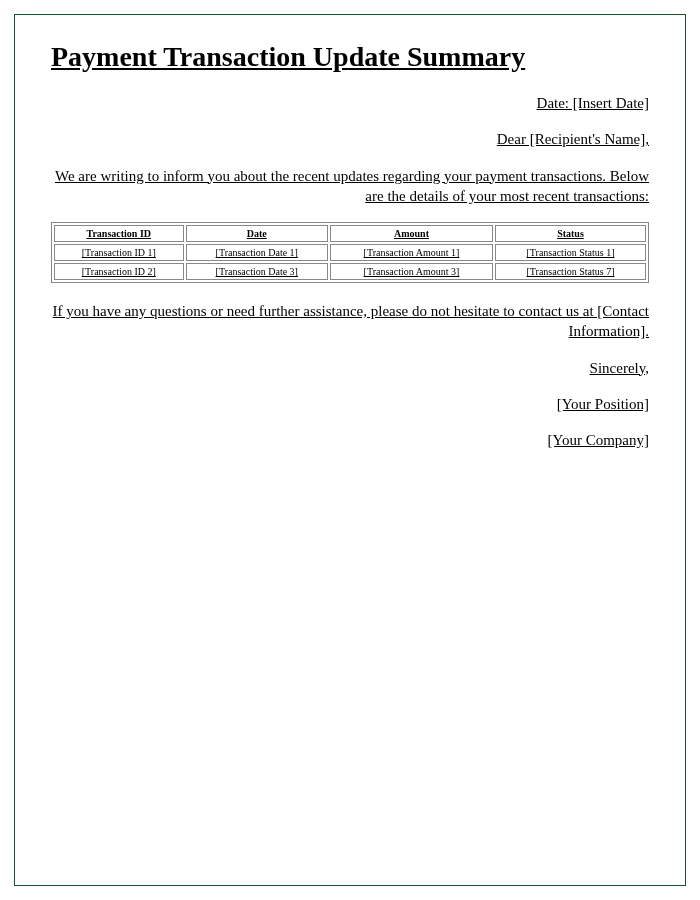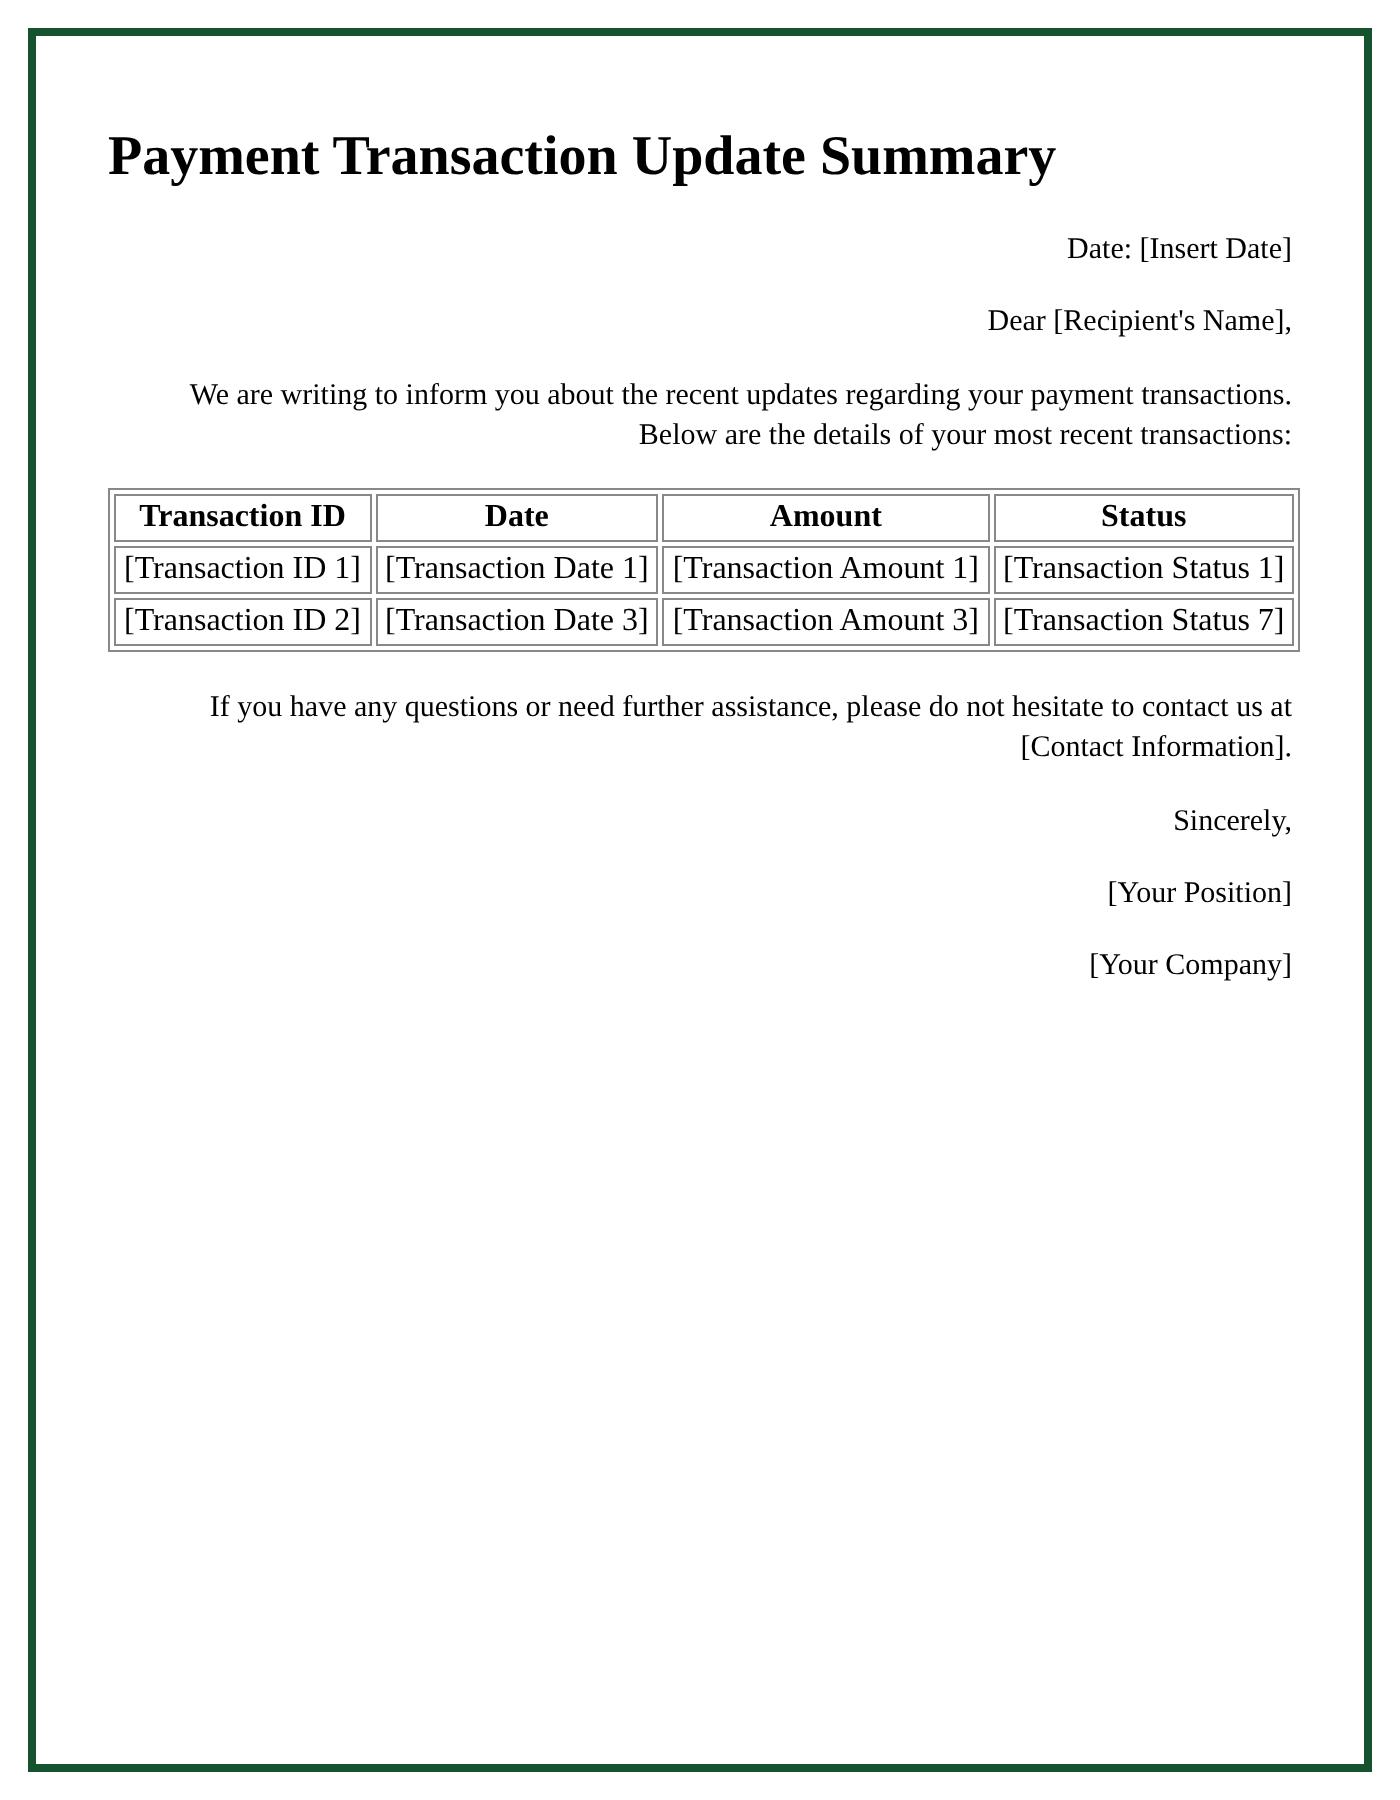--- a/index.html
+++ b/index.html
@@ -4,43 +4,44 @@
   <style>
     * { margin: 0; padding: 0; box-sizing: border-box; }
     body {
       font-family: "Times New Roman", Times, serif;
       background: #fff;
       width: 700px;
       height: 900px;
       padding: 14px;
     }
     .page {
-      border: 4px solid #14532d;
+      border: 1px solid #14532d;
       width: 100%;
       height: 100%;
-      padding: 45px 36px;
+      padding: 26px 36px;
+      text-decoration: underline;
     }
     h1 {
       font-size: 28px;
       font-weight: bold;
       margin-bottom: 20px;
     }
     p {
       font-size: 15px;
       margin-bottom: 16px;
       line-height: 1.35;
       text-align: right;
     }
     table {
       border-collapse: separate;
       border-spacing: 2px;
       border: 1px solid #888;
       width: 100%;
       margin-bottom: 18px;
-      font-size: 16px;
+      font-size: 10px;
     }
     th, td {
       border: 1px solid #888;
       padding: 2px 4px;
       text-align: center;
       white-space: nowrap;
     }
     th {
       font-weight: bold;
     }

